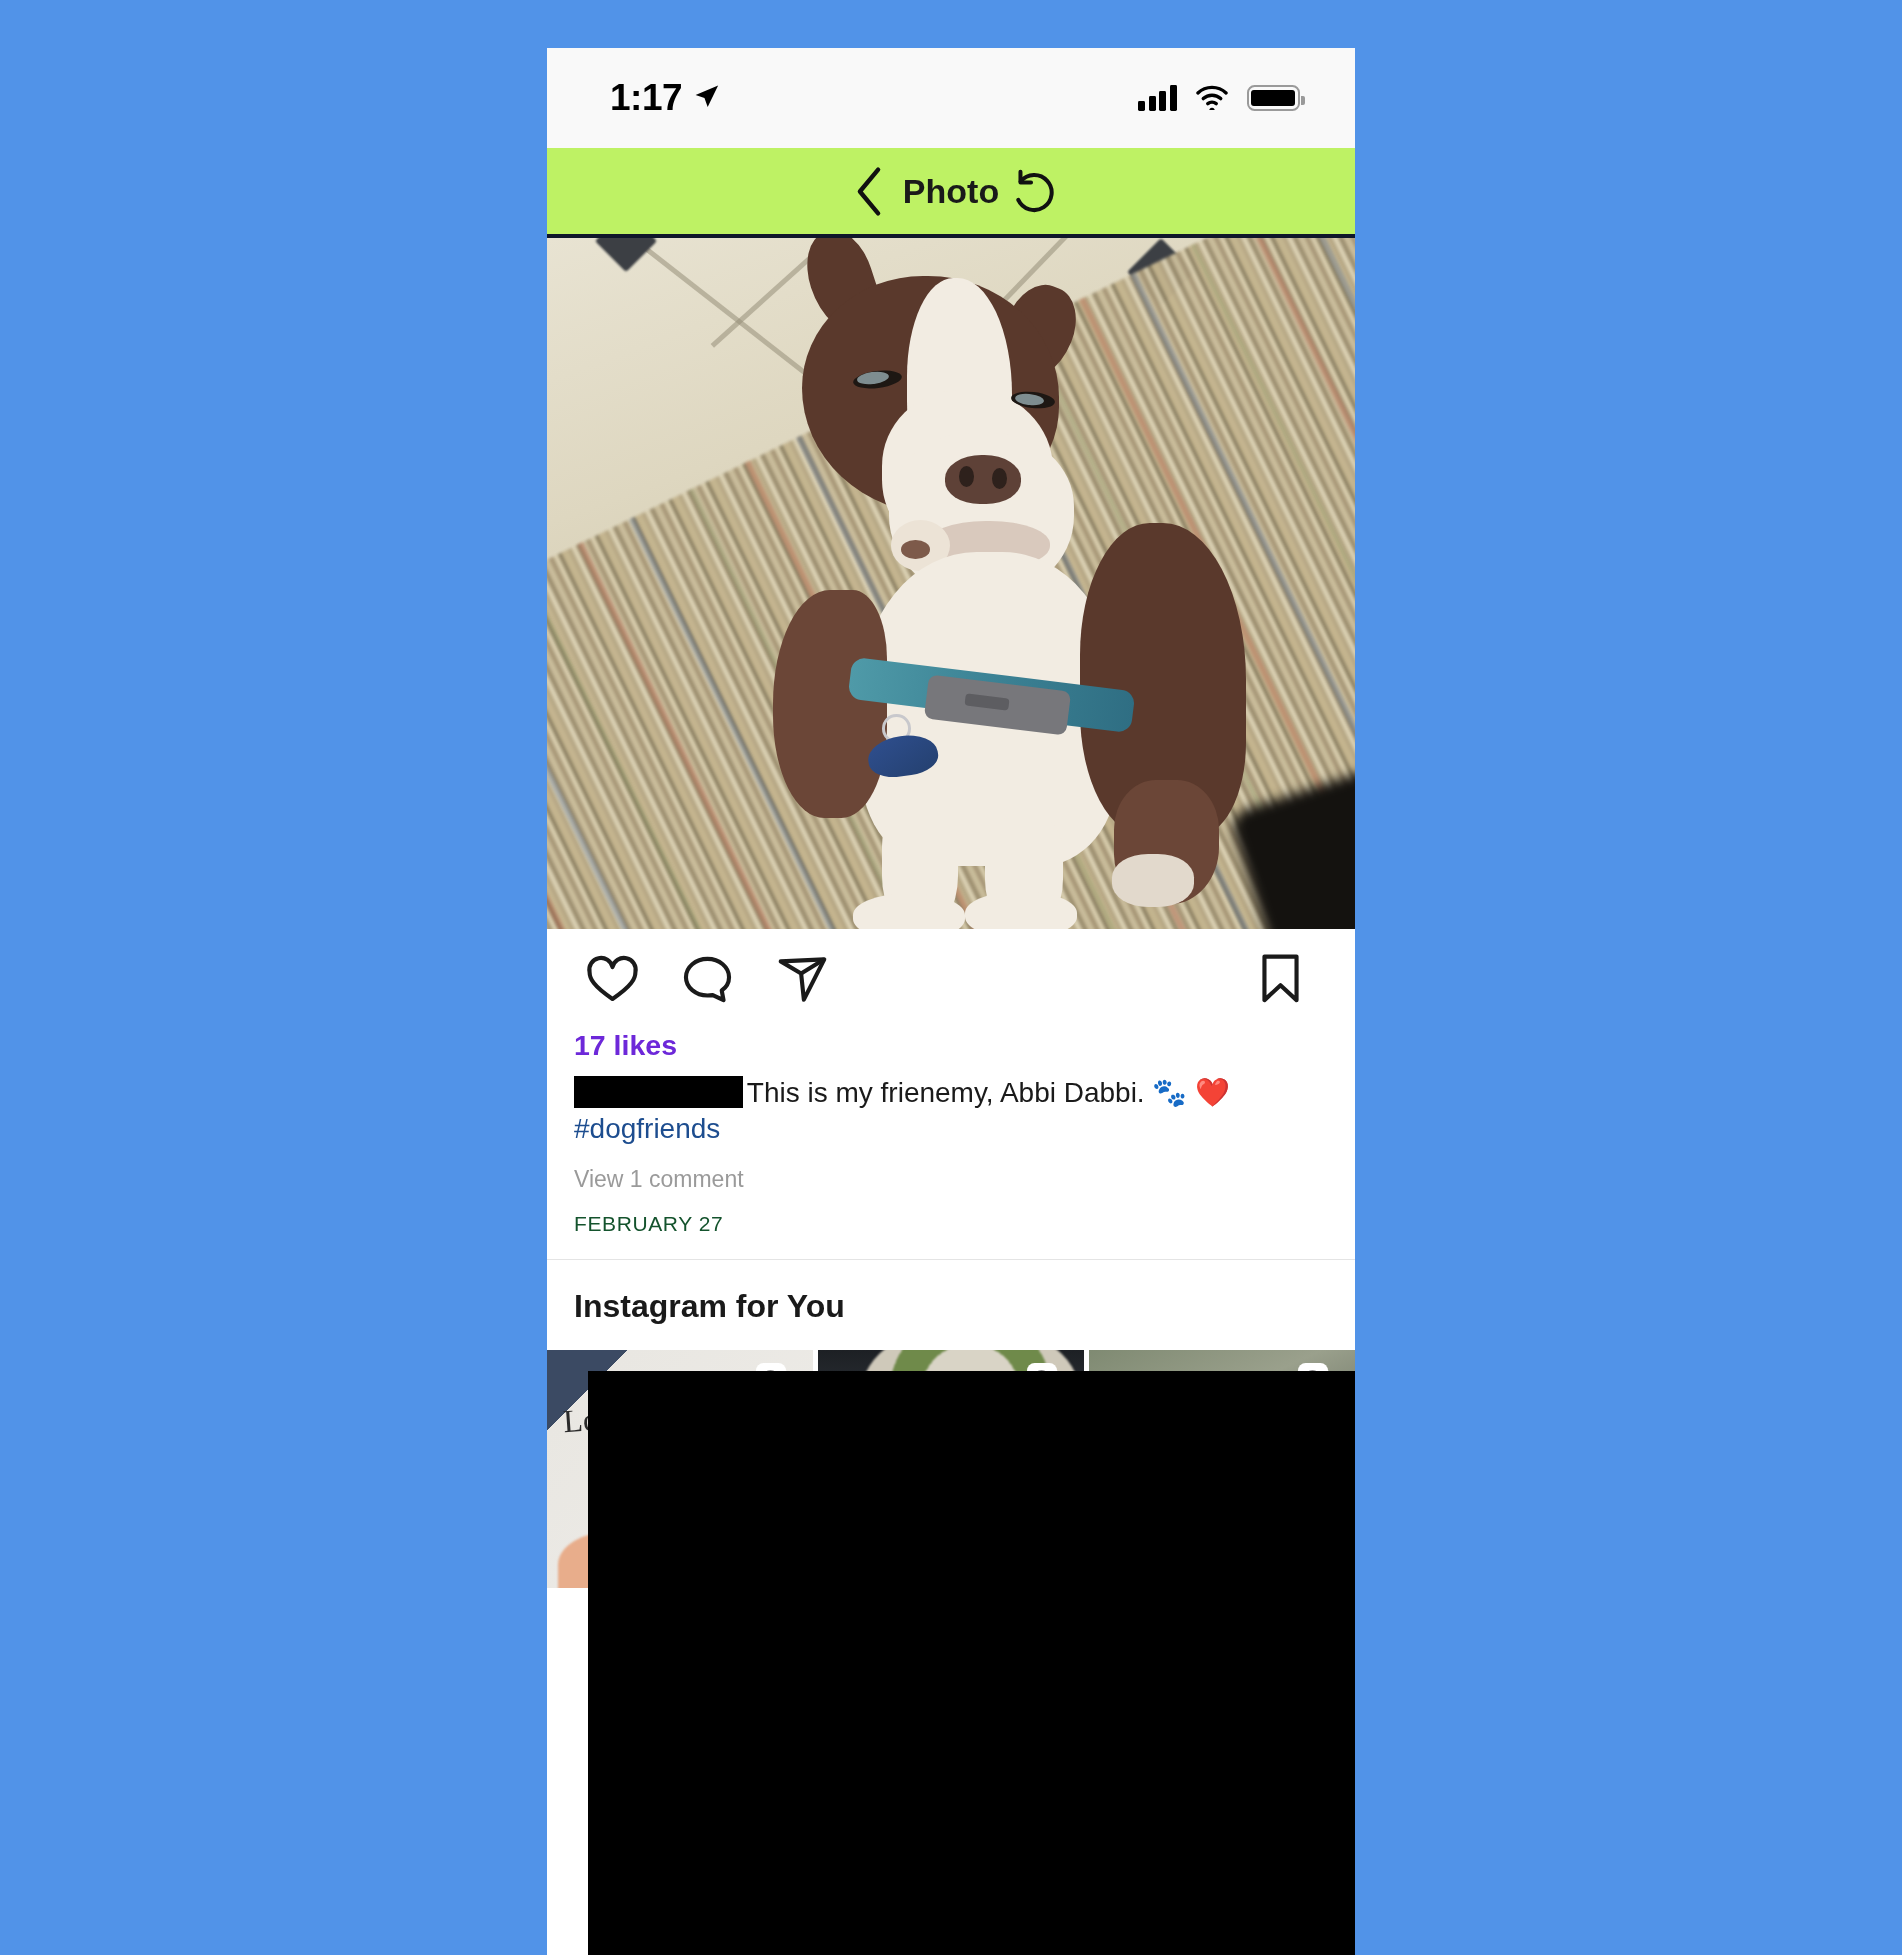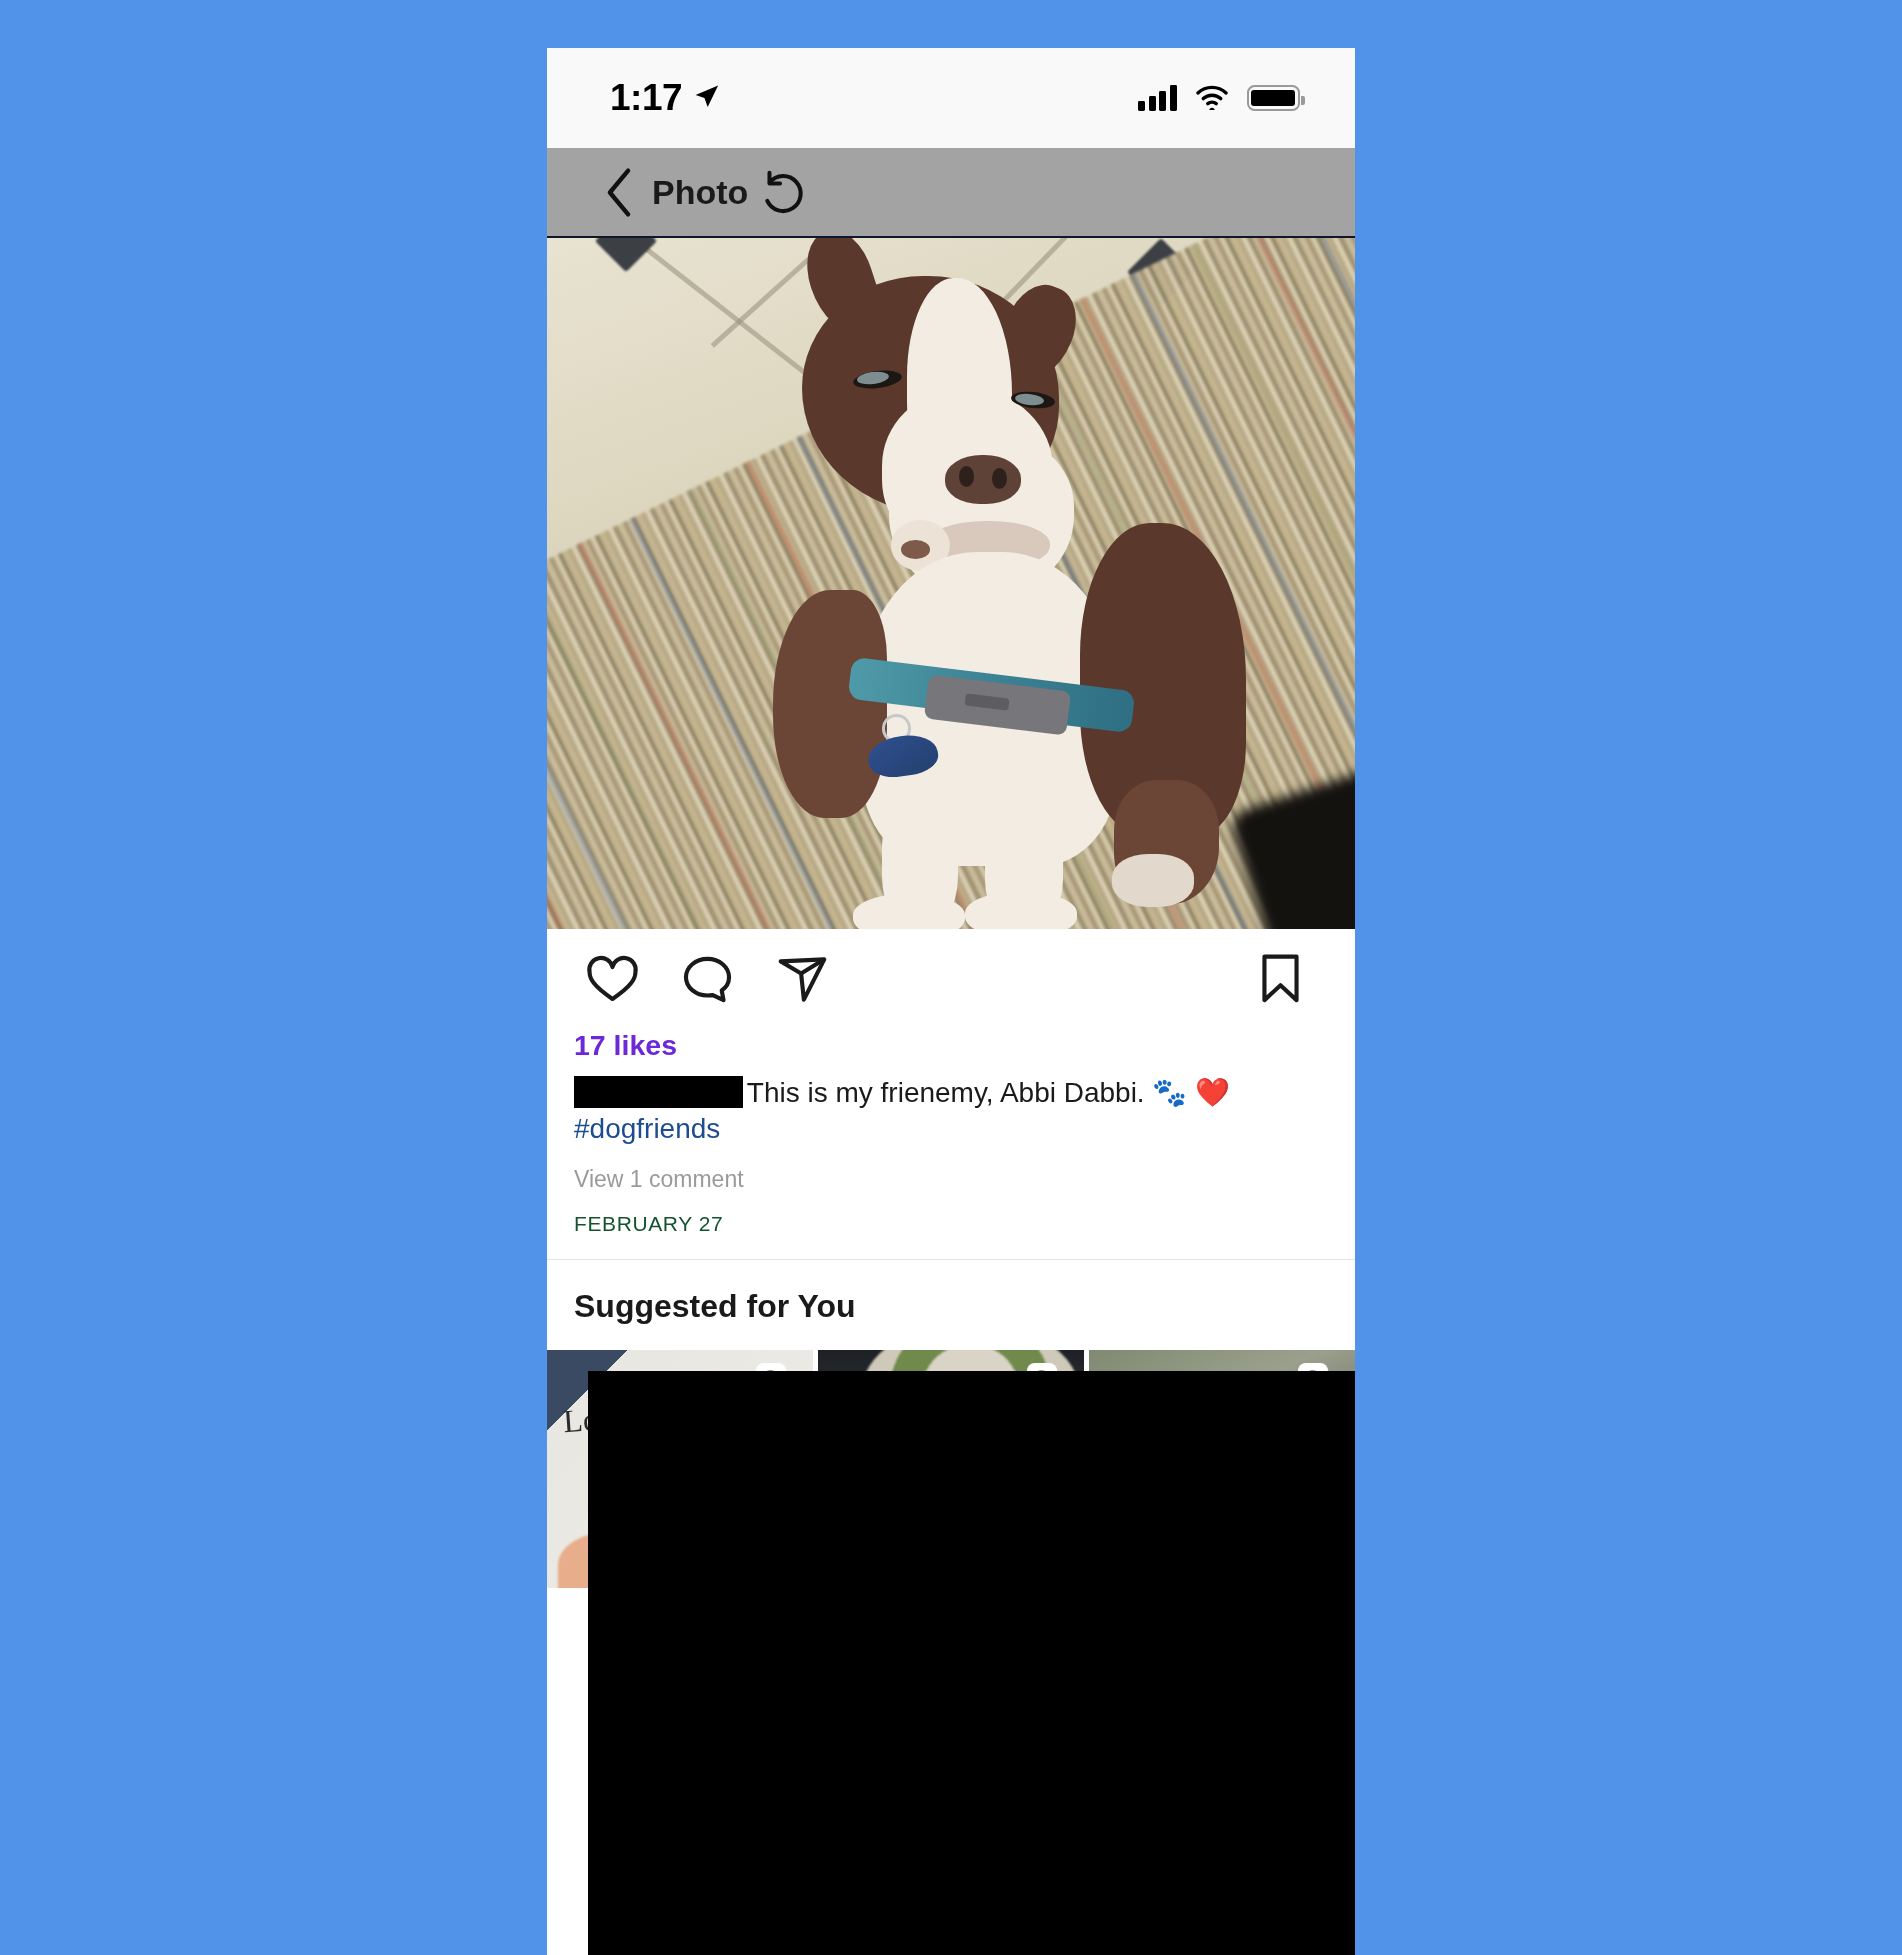--- a/index.html
+++ b/index.html
@@ -43,24 +43,24 @@
     padding:2.9px; position:relative;
   }
   .battery::after{
     content:""; position:absolute; right:-7.6px; top:8.6px;
     width:3.8px;height:9.5px;background:#9a9a9a;border-radius:0 1.9px 1.9px 0;
   }
   .battery span{display:block;height:100%;background:#000;border-radius:2.9px;}
 
   
   .navbar{
-    height:90px; background:#a3a3a3;
-    display:flex; align-items:center; justify-content:flex-start;
+    height:90px; background:#bef264;
+    display:flex; align-items:center; justify-content:center;
     padding:0 38px;
-    border-bottom:2px solid #0f172a;
+    border-bottom:4px solid #0f172a;
   }
   .nav-title{ font-size:34px; font-weight:bold; color:#1a1a1a; }
   .nav-btn{ width:67px;height:67px; display:flex;align-items:center;justify-content:center; cursor:pointer;}
 
   
   .photo{
     width:904px;height:691px;
     position:relative; overflow:hidden;
     background:#cfc6a8;
   }
@@ -332,21 +332,21 @@
       <span class="redact"></span><span>This is my frienemy, Abbi Dabbi. </span><span>🐾</span> <span>❤️</span><br>
       <span class="hashtag">#dogfriends</span>
     </div>
     <div class="view-comments">View 1 comment</div>
     <div class="post-date">FEBRUARY 27</div>
   </div>
 
   <div class="divider"></div>
 
   <div class="suggested">
-    <div class="sug-title">Suggested for You</div>
+    <div class="sug-title">Instagram for You</div>
   </div>
 
   <div class="grid">
     <div class="cell cell1">
       <div class="wb">Los
   S
 6-1</div>
       <div class="finger"></div>
       <span class="vid-badge">
           <span class="body"></span>

